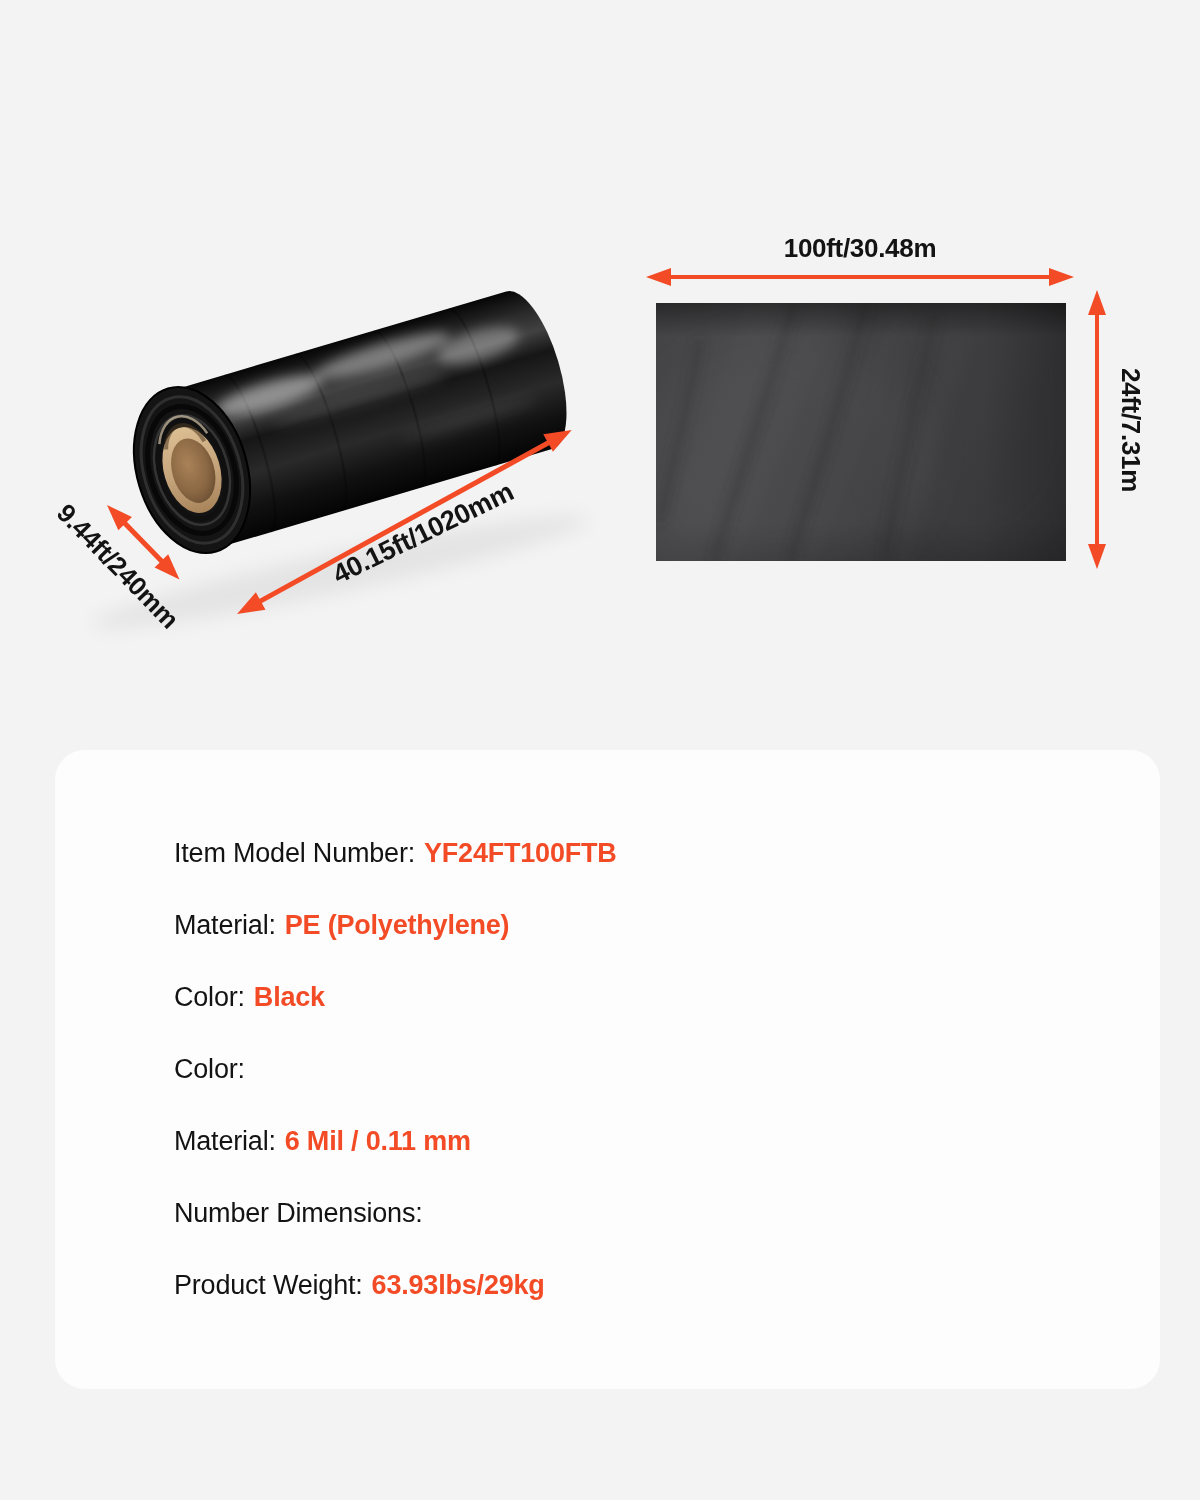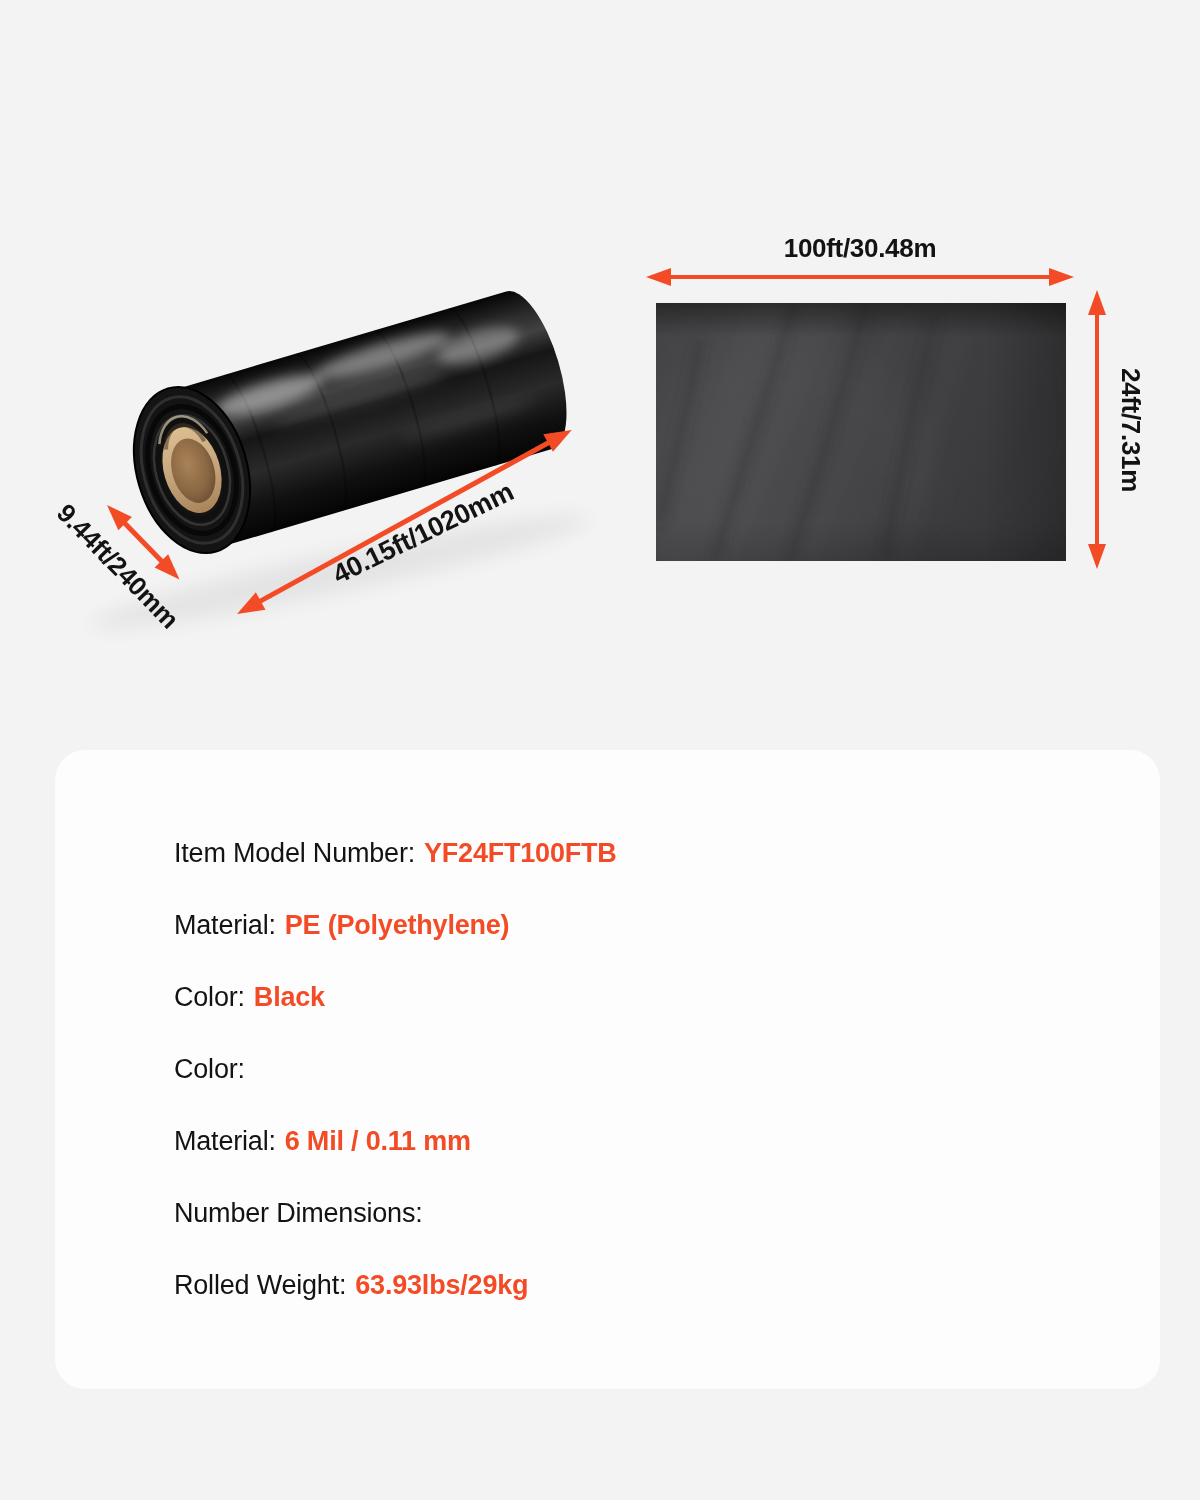--- a/index.html
+++ b/index.html
@@ -193,19 +193,19 @@
   <div class="spec-row">
     <span class="spec-label">Material:</span>
     <span class="spec-value">6 Mil / 0.11 mm</span>
   </div>
 
   <div class="spec-row">
     <span class="spec-label">Number Dimensions:</span>
   </div>
 
   <div class="spec-row">
-    <span class="spec-label">Rolled Weight:</span>
+    <span class="spec-label">Product Weight:</span>
     <span class="spec-value">63.93lbs/29kg</span>
   </div>
 </div>
   </div>
 
 </div>
 
 </body></html>

